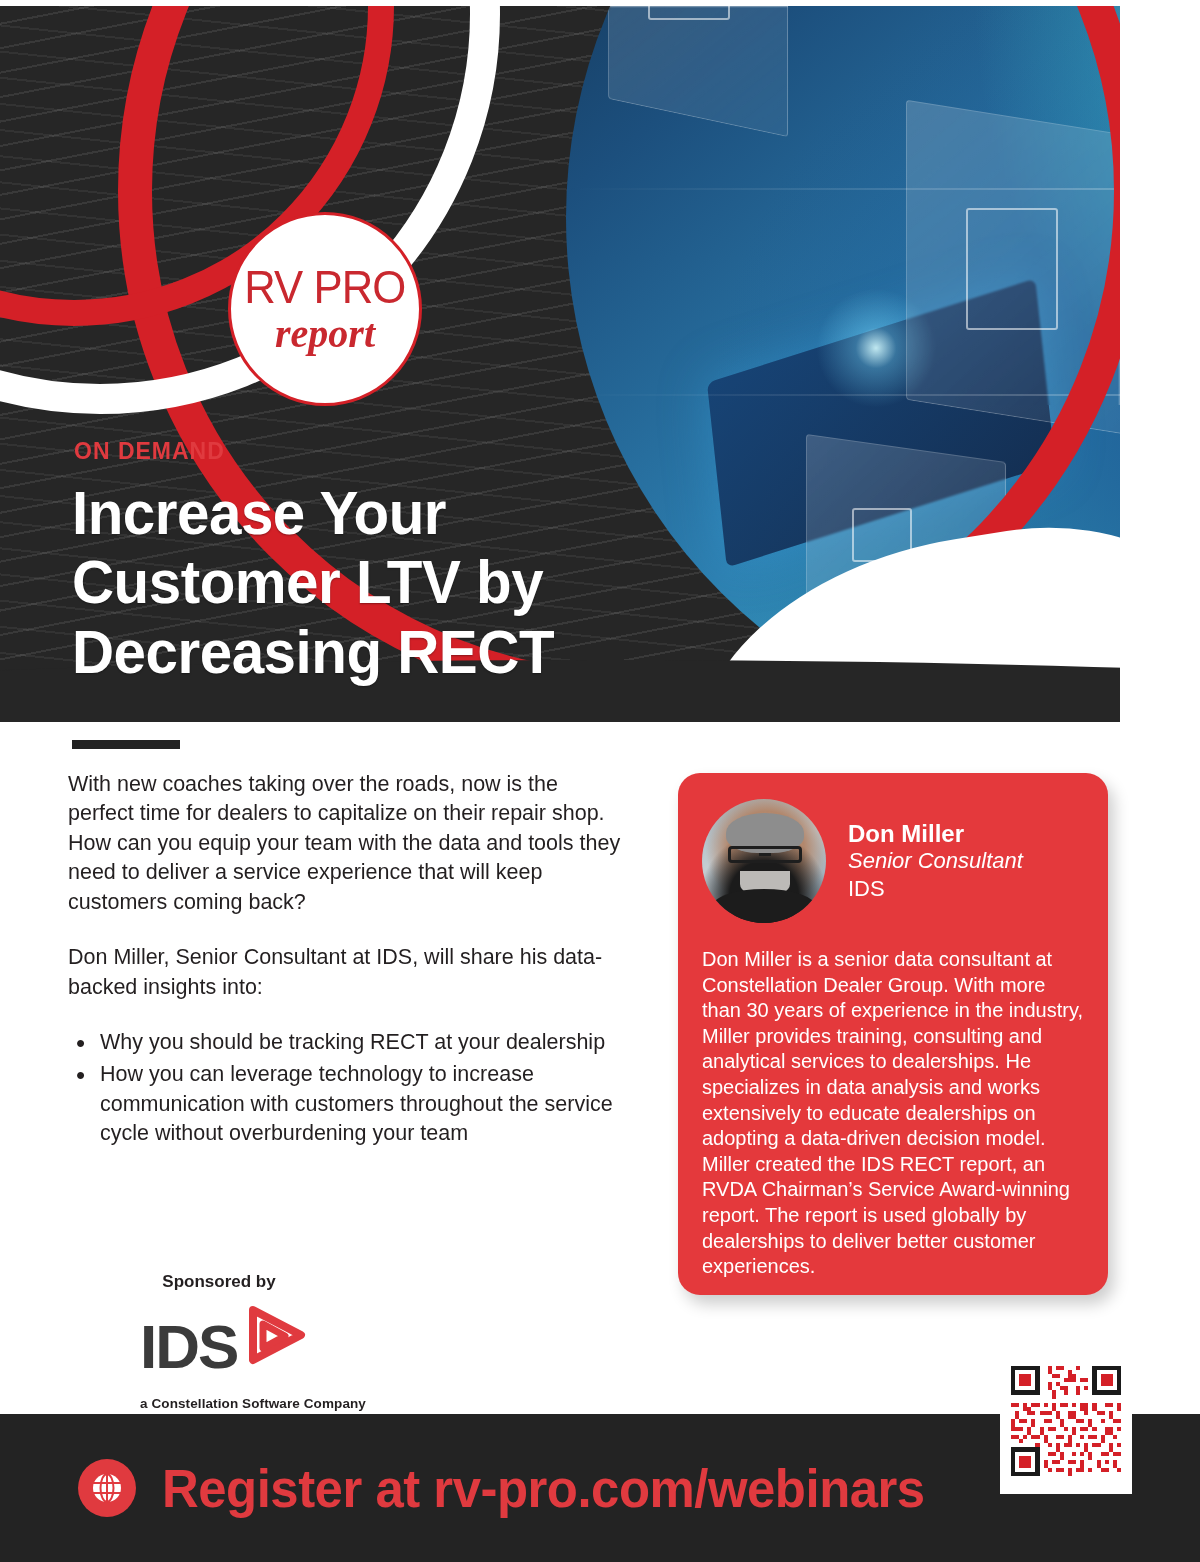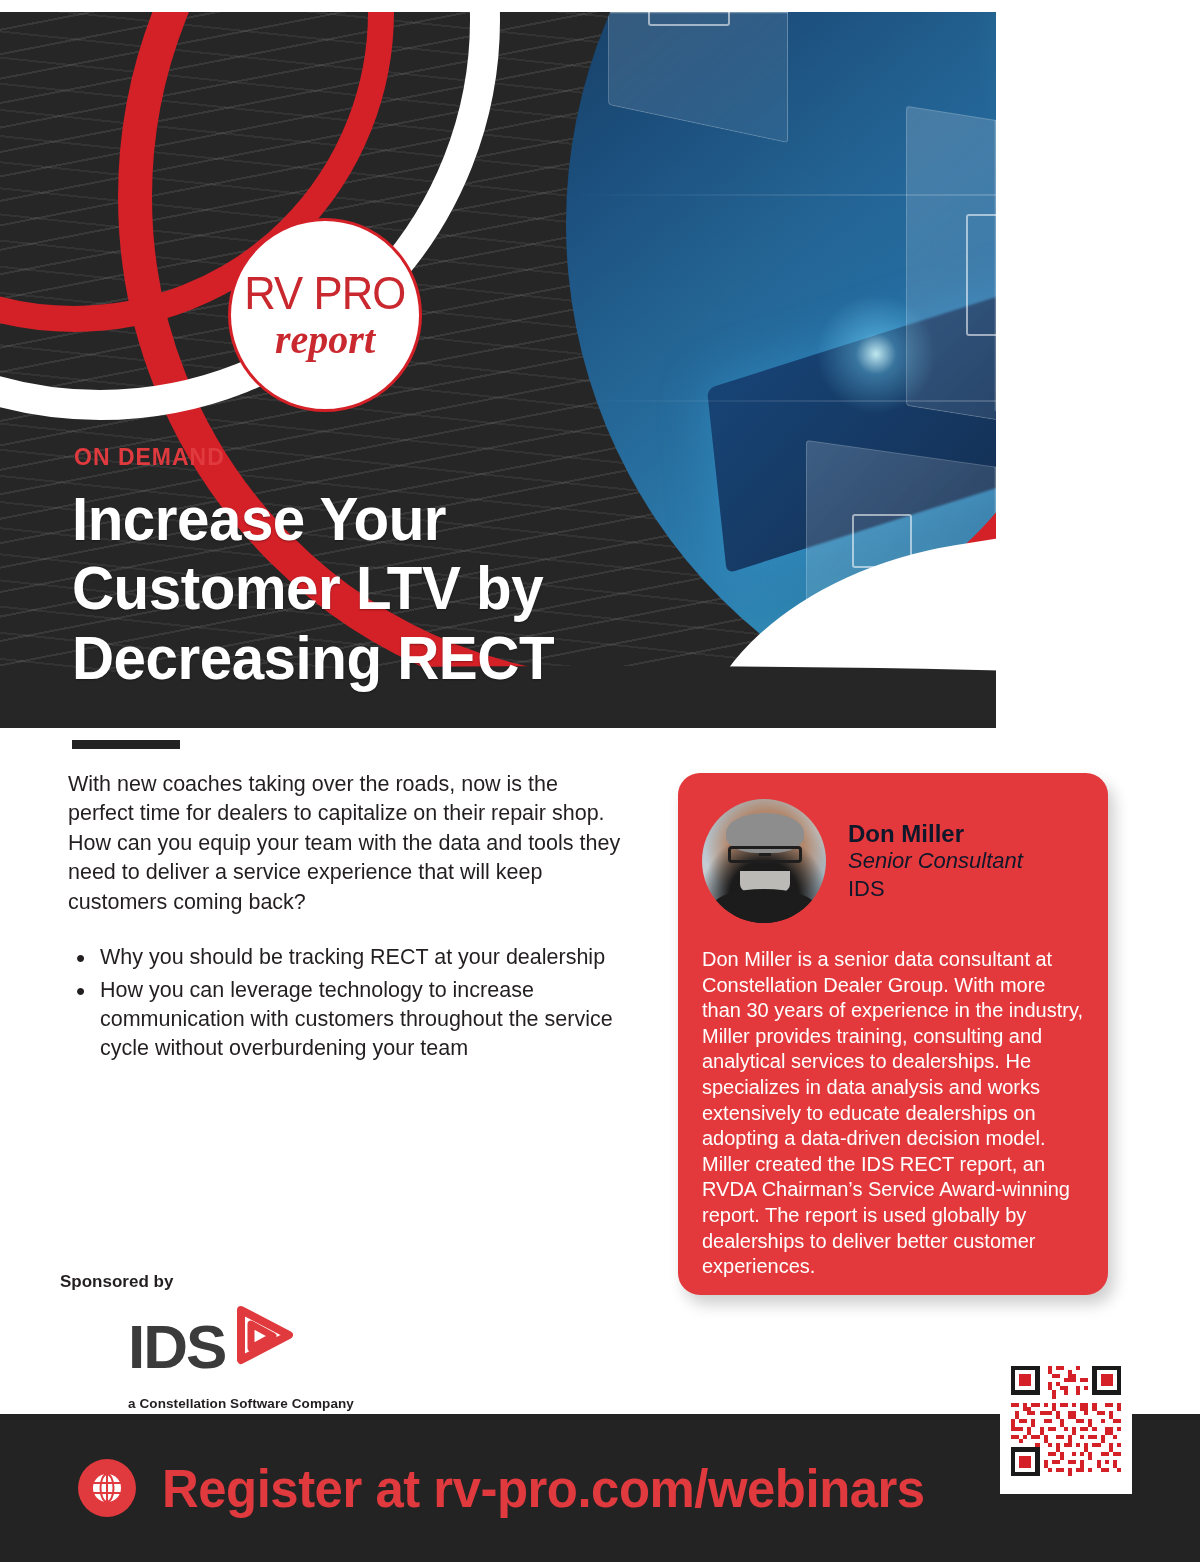--- a/index.html
+++ b/index.html
@@ -7,21 +7,21 @@
   body {
     font-family:"Liberation Sans", sans-serif;
     background:#ffffff;
     position:relative;
     overflow:hidden;
     -webkit-font-smoothing:antialiased;
   }
 
   
   .hero {
-    position:absolute; left:0; top:12px; width:996px; height:716px;
+    position:absolute; left:0; top:6px; width:1120px; height:716px;
     background:#262626; overflow:hidden;
   }
   
   .hero-texture{
     position:absolute; left:-120px; top:-260px; width:1480px; height:1300px;
     background:
       repeating-linear-gradient(172deg,
         rgba(255,255,255,0.00) 0px,
         rgba(255,255,255,0.00) 22px,
         rgba(255,255,255,0.085) 22px,
@@ -163,21 +163,21 @@
   .copy ul { list-style:none; margin-top:4px; }
   .copy li{
     position:relative; padding-left:32px; margin-bottom:3px; line-height:1.36;
   }
   .copy li::before{
     content:"\2022"; position:absolute; left:8px; top:-2px;
     font-size:26px; color:#231f20; line-height:1.36;
   }
 
   
-  .sponsor{ position:absolute; left:60px; top:1272px; }
+  .sponsor{ position:absolute; left:72px; top:1272px;text-align:center; }
   .sponsor-label{ font-size:17px; font-weight:700; color:#231f20; }
   .ids-logo{ margin-top:14px; margin-left:68px; display:flex; align-items:flex-end; }
   .ids-word{
     font-size:62px; font-weight:700; color:#3b3b3b; letter-spacing:-2px;
     line-height:0.85; font-family:"Liberation Sans", sans-serif;
   }
   .ids-mark{ margin-left:4px; margin-bottom:2px; }
   .ids-tag{
     margin-top:22px; margin-left:68px; font-size:13.5px; font-weight:700; color:#231f20;
     letter-spacing:0.1px;
@@ -198,21 +198,21 @@
       radial-gradient(circle at 52% 40%, #c49b81 0%, #b2876c 38%, rgba(178,135,108,0) 62%),
       linear-gradient(160deg,#9fb6c4 0%, #c4cdd2 42%, #7f93a1 100%);
       position:relative;
   }
   .avatar .hair{ position:absolute; left:24px; top:14px; width:78px; height:40px; border-radius:50% 50% 40% 40%; background:#8d8d8d; }
   .avatar .glasses{ position:absolute; left:26px; top:47px; width:74px; height:17px; border:3px solid #1e1e1e; border-radius:4px; }
   .avatar .glassbar{ position:absolute; left:57px; top:54px; width:12px; height:3px; background:#1e1e1e; }
   .avatar .beard{ position:absolute; left:38px; top:72px; width:50px; height:26px; border-radius:0 0 50% 50%; background:#d8d6d2; opacity:.85;}
   .avatar .shirt{ position:absolute; left:10px; bottom:-2px; width:104px; height:36px; border-radius:50% 50% 0 0; background:#1c1c1c; }
 
-  .card-meta{ margin-left:22px; color:#0f172a; }
+  .card-meta{ margin-left:22px; color:#ffffff; }
   .sp-name{ font-size:24px; font-weight:700; line-height:1.2; }
   .sp-role{ font-size:22px; font-style:italic; line-height:1.2; }
   .sp-org{ font-size:22px; line-height:1.25; }
   .card-bio{
     margin-top:24px; color:#ffffff; font-size:20px; line-height:1.28;
   }
 
   
   .qr-wrap{
     position:absolute; left:1000px; top:1348px; width:132px; height:146px;
@@ -283,20 +283,21 @@
     <div>Increase Your</div>
     <div>Customer LTV by</div>
     <div>Decreasing RECT</div>
   </div>
 </div>
 
 <div class="rule"></div>
 
 <div class="copy">
   <p>With new coaches taking over the roads, now is the perfect time for dealers to capitalize on their repair shop. How can you equip your team with the data and tools they need to deliver a service experience that will keep customers coming back?</p>
+  <p>Don Miller, Senior Consultant at IDS, will share his data-backed insights into:</p>
   <ul>
     <li>Why you should be tracking RECT at your dealership</li>
     <li>How you can leverage technology to increase communication with customers throughout the service cycle without overburdening your team</li>
   </ul>
 </div>
 
 <div class="sponsor">
   <div class="sponsor-label">Sponsored by</div>
   <div class="ids-logo">
     <div class="ids-word">IDS</div>

